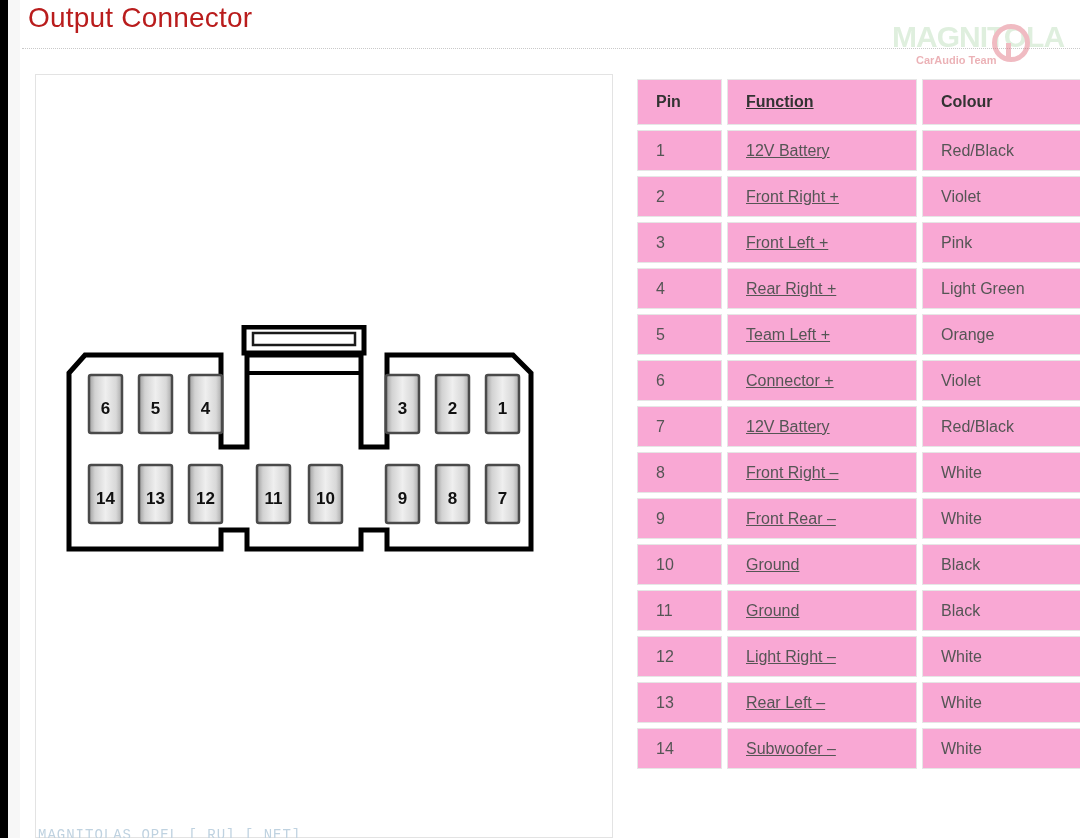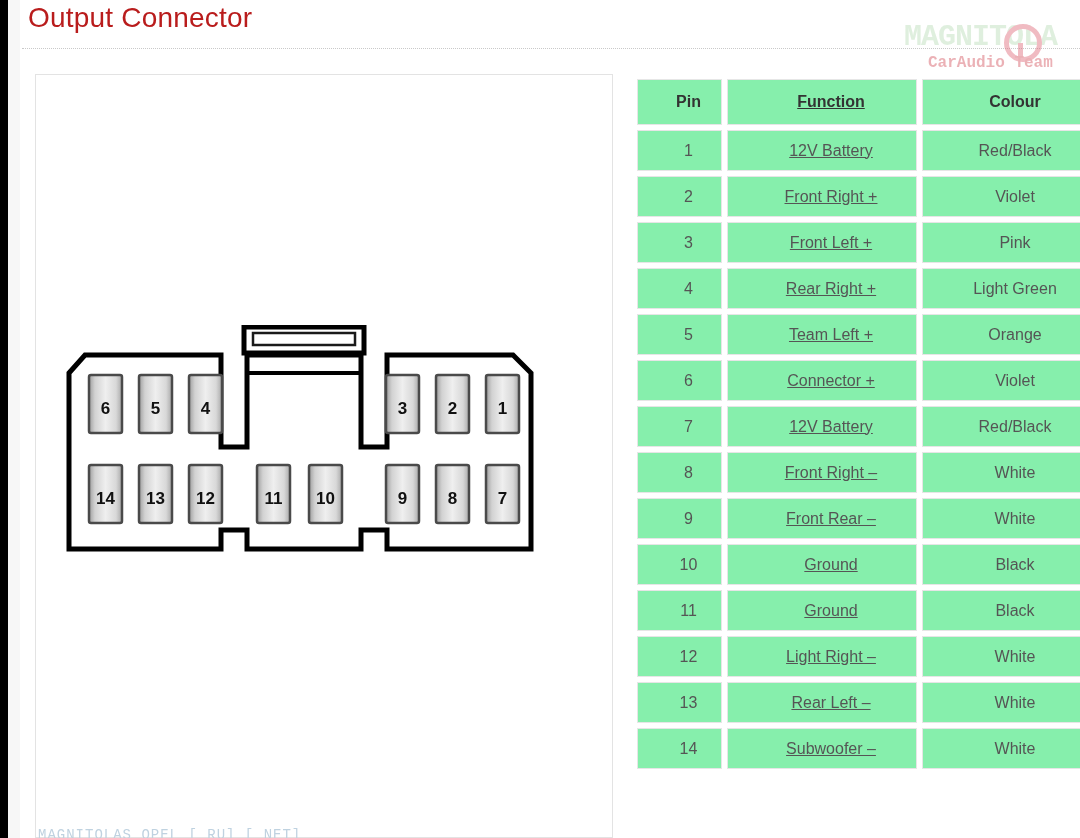--- a/index.html
+++ b/index.html
@@ -46,28 +46,27 @@
     left: 22px;
     top: 48px;
     width: 1058px;
     height: 1px;
     border-top: 1px dotted #c9c9c9;
   }
 
   
   .watermark-logo {
     position: absolute;
-    right: 0px;
+    right: 12px;
     top: 18px;
     width: 180px;
     height: 56px;
     opacity: 0.45;
     pointer-events: none;
     overflow: hidden;
-    font-family: Liberation Mono, monospace;
   }
   .wm-text {
     position: absolute;
     left: 4px; top: 2px;
     font-size: 30px;
     font-weight: 700;
     color: #b9dcb7;
     letter-spacing: -1px;
     white-space: nowrap;
   }
@@ -86,21 +85,21 @@
     left: 9px;
     top: 14px;
     width: 5px;
     height: 14px;
     background: #e0697a;
   }
   .wm-sub {
     position: absolute;
     left: 28px;
     top: 36px;
-    font-size: 16px;
+    font-size: 11px;
     font-weight: 700;
     color: #d4555f;
     white-space: nowrap;
   }
 
   
   .diagram-panel {
     position: absolute;
     left: 35px;
     top: 74px;
@@ -145,25 +144,25 @@
     left: 632px;
     top: 74px;
     width: 448px;
     border-collapse: separate;
     border-spacing: 5px 5px;
     margin: 0;
     table-layout: fixed;
   }
   .pinout-table th,
   .pinout-table td {
-    background: #86efac;
+    background: #f9a8d4;
     border: 1px solid #e6e6e6;
     height: 41px;
     padding: 0 0 0 18px;
-    text-align: center;
+    text-align: left;
     vertical-align: middle;
     font-size: 16px;
     color: #555555;
     font-weight: 400;
     box-sizing: border-box;
     overflow: hidden;
     white-space: nowrap;
   }
   .pinout-table th {
     color: #333333;

